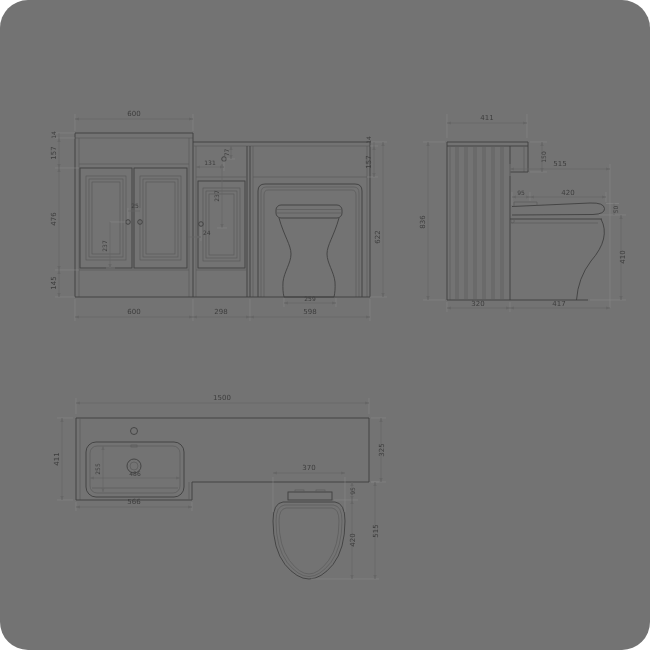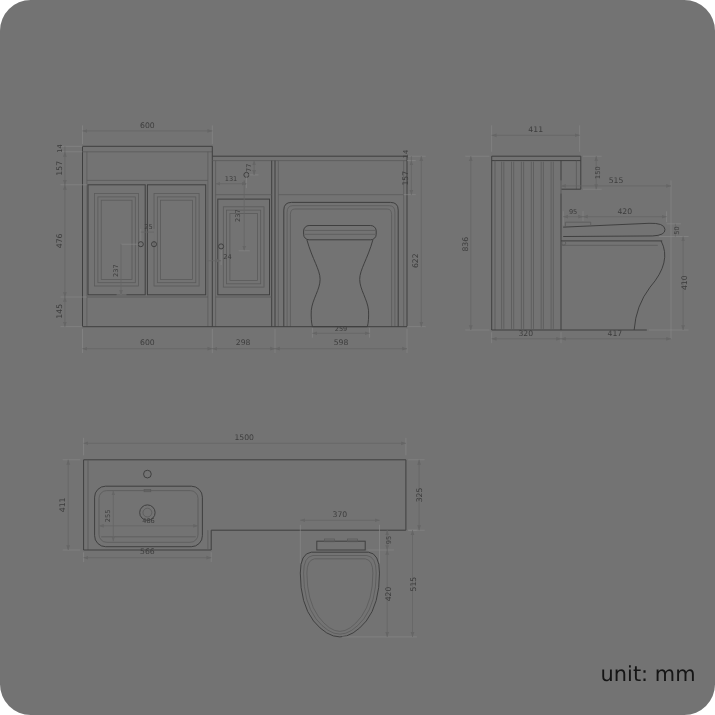--- a/index.html
+++ b/index.html
@@ -312,14 +312,13 @@
       <line class="dim" x1="352" y1="500" x2="352" y2="579" marker-start="url(#arr)" marker-end="url(#arr)"></line>
       <text class="mid" x="355" y="540" transform="rotate(-90 355 540)">420</text>
 
       <line class="ext" x1="371" y1="482" x2="379" y2="482"></line>
       <line class="dim" x1="375" y1="482" x2="375" y2="579" marker-start="url(#arr)" marker-end="url(#arr)"></line>
       <text class="mid" x="378" y="531" transform="rotate(-90 378 531)">515</text>
     </g>
   </g>
 </svg>
 
-<div id="unit-note">unit: mm</div>
 </div>
 
 </body></html>

